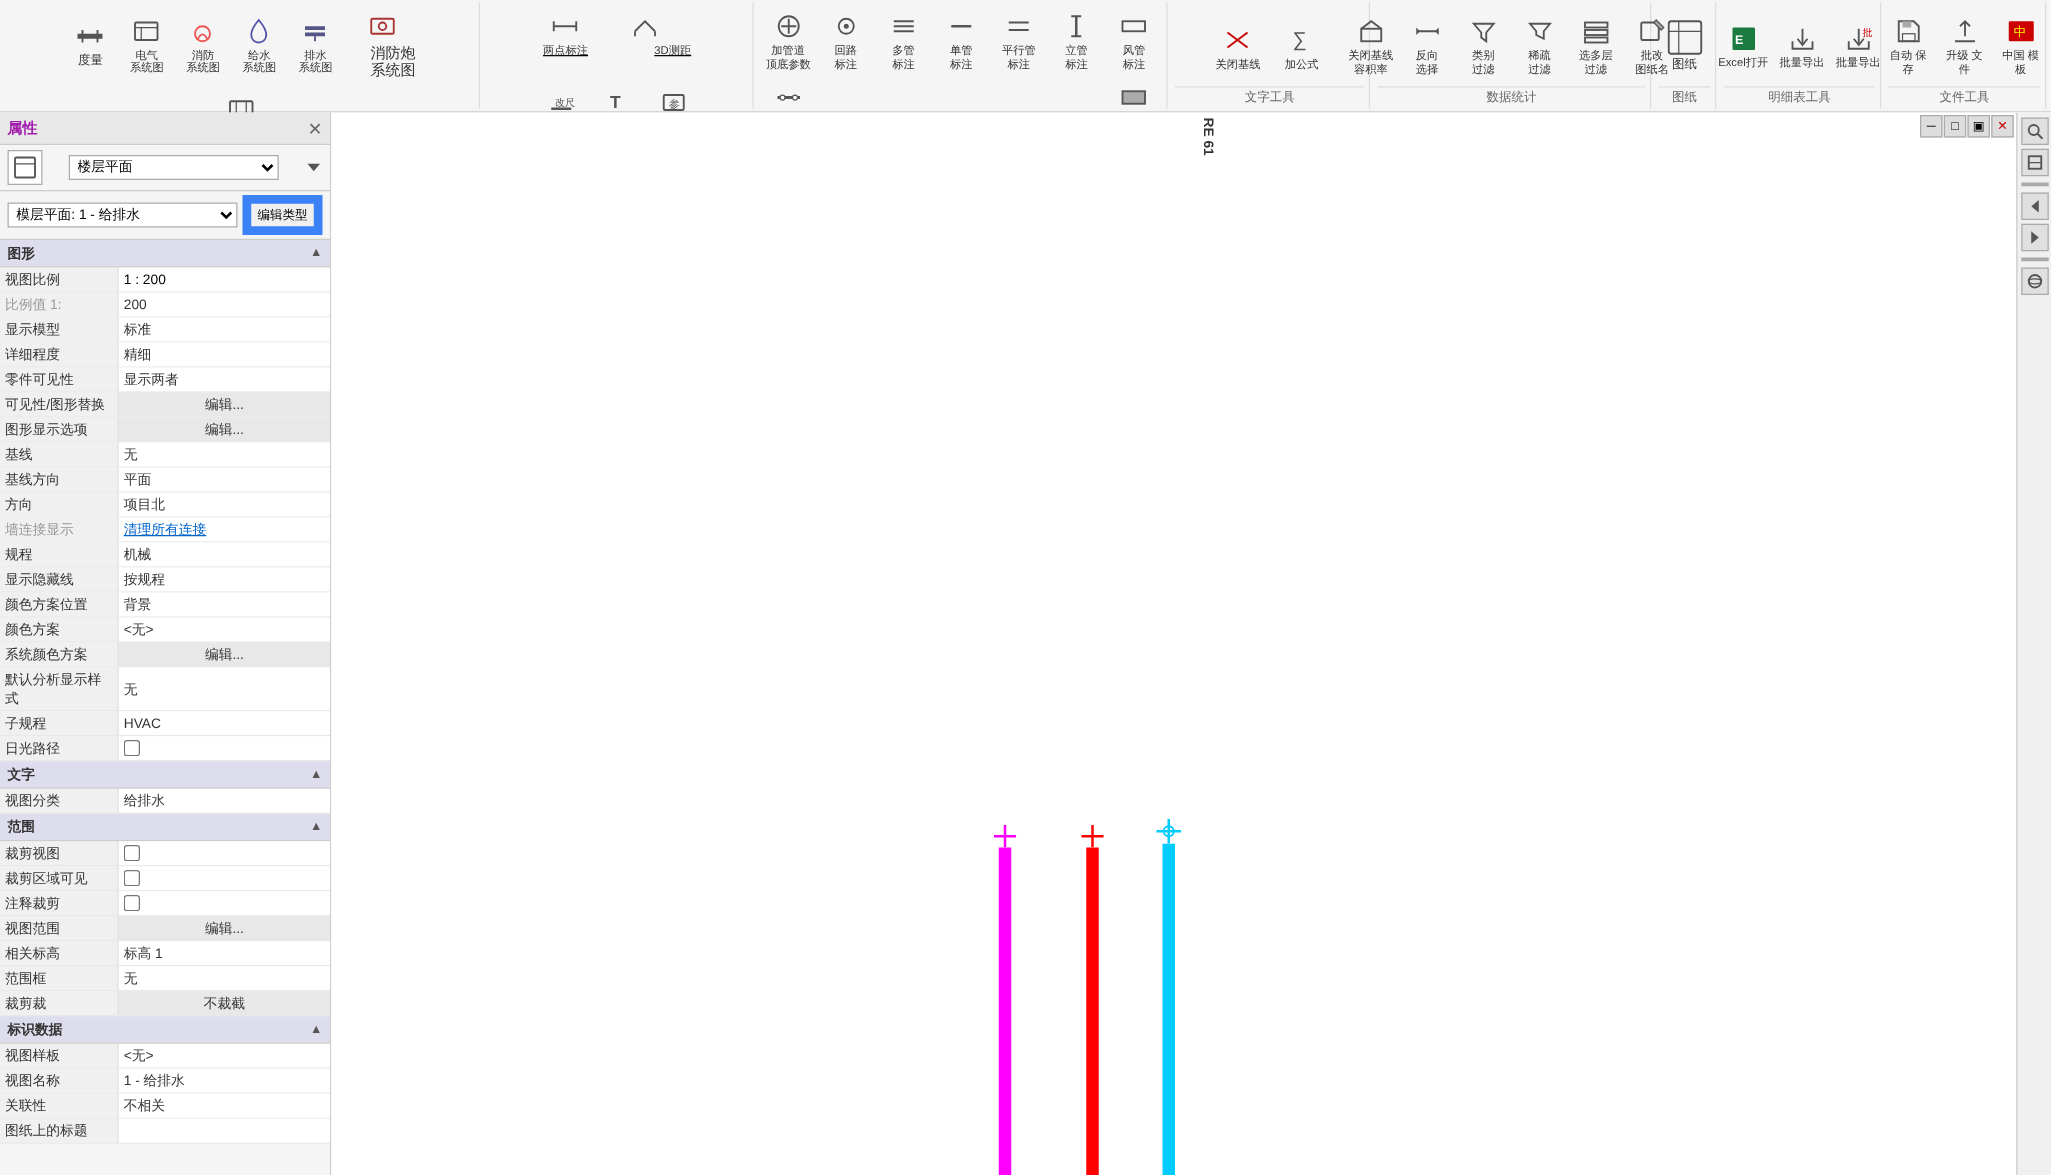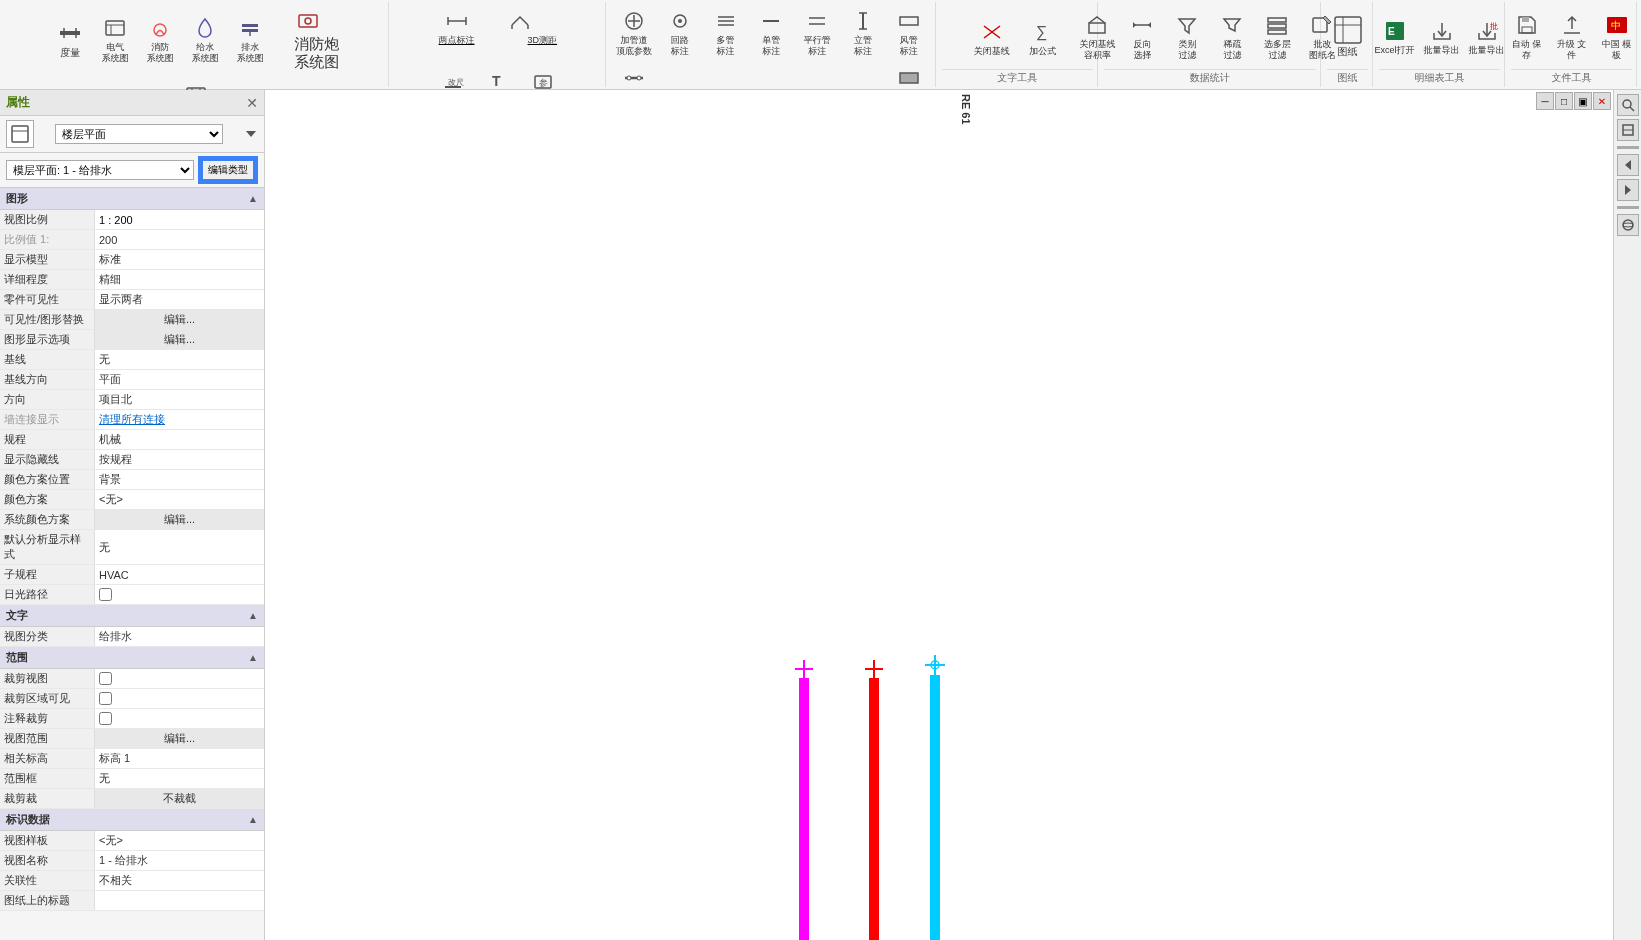--- a/index.html
+++ b/index.html
@@ -79,41 +79,41 @@
       overflow: hidden;
     }
     #panel-header {
       display: flex;
       align-items: center;
       justify-content: space-between;
       padding: 4px 6px;
       background: #e8e8e8;
       border-bottom: 1px solid #ccc;
     }
-    #panel-header-title { font-size: 12px; font-weight: bold; color: #4d7c0f; }
+    #panel-header-title { font-size: 12px; font-weight: bold; color: #a21caf; }
     #panel-close { cursor: pointer; font-size: 14px; color: #666; }
     #panel-type-row {
       display: flex;
       align-items: center;
       padding: 4px 6px;
       gap: 21px;
       border-bottom: 1px solid #ccc;
     }
     .type-icon { width: 28px; height: 28px; border: 1px solid #aaa; background: white; display:flex; align-items:center; justify-content:center; font-size:14px; }
     .type-select { flex: 1; font-size: 11px; padding: 2px; border: 1px solid #aaa; background: white; }
 
     #floor-plan-row {
       display: flex;
       align-items: center;
       padding: 3px 6px;
       gap: 4px;
       border-bottom: 1px solid #ccc;
     }
     .floor-select { flex: 1; font-size: 11px; padding: 2px; border: 1px solid #aaa; background: white; }
-    .floor-edit-btn { font-size: 10px; padding: 2px 5px; border: 5px solid #3b82f6; background: #f0f0f0; cursor: pointer; white-space: nowrap; }
+    .floor-edit-btn { font-size: 10px; padding: 2px 5px; border: 7px solid #3b82f6; background: #f0f0f0; cursor: pointer; white-space: nowrap; }
 
     
     #props-container {
       flex: 1;
       overflow-y: auto;
     }
     .section-header {
       display: flex;
       align-items: center;
       justify-content: space-between;
@@ -237,21 +237,21 @@
           <div class="btn-label" style="white-space:pre-line; font-size:9px;">排水
 系统图</div>
         </div>
         <div class="toolbar-btn">
           <div class="btn-icon">
             <svg width="24" height="24" viewBox="0 0 24 24">
                 <rect x="3" y="6" width="18" height="12" rx="1" fill="none" stroke="#a33" stroke-width="1.5"></rect>
                 <circle cx="12" cy="12" r="3" fill="none" stroke="#a33" stroke-width="1.5"></circle>
               </svg>
           </div>
-          <div class="btn-label" style="white-space:pre-line; font-size:15px;margin-left:17px;">消防炮
+          <div class="btn-label" style="white-space:pre-line; font-size:12px;margin-left:17px;">消防炮
 系统图</div>
         </div>
       </div>
       <div style="display:flex; gap:1px; margin-top:2px;">
         <div class="toolbar-btn" style="min-width:180px;">
           <div class="btn-icon">
             <svg width="24" height="24" viewBox="0 0 24 24">
                 <rect x="3" y="6" width="18" height="12" rx="1" fill="none" stroke="#555" stroke-width="1.5"></rect>
                 <line x1="8" y1="6" x2="8" y2="18" stroke="#555" stroke-width="1"></line>
                 <line x1="16" y1="6" x2="16" y2="18" stroke="#555" stroke-width="1"></line>

